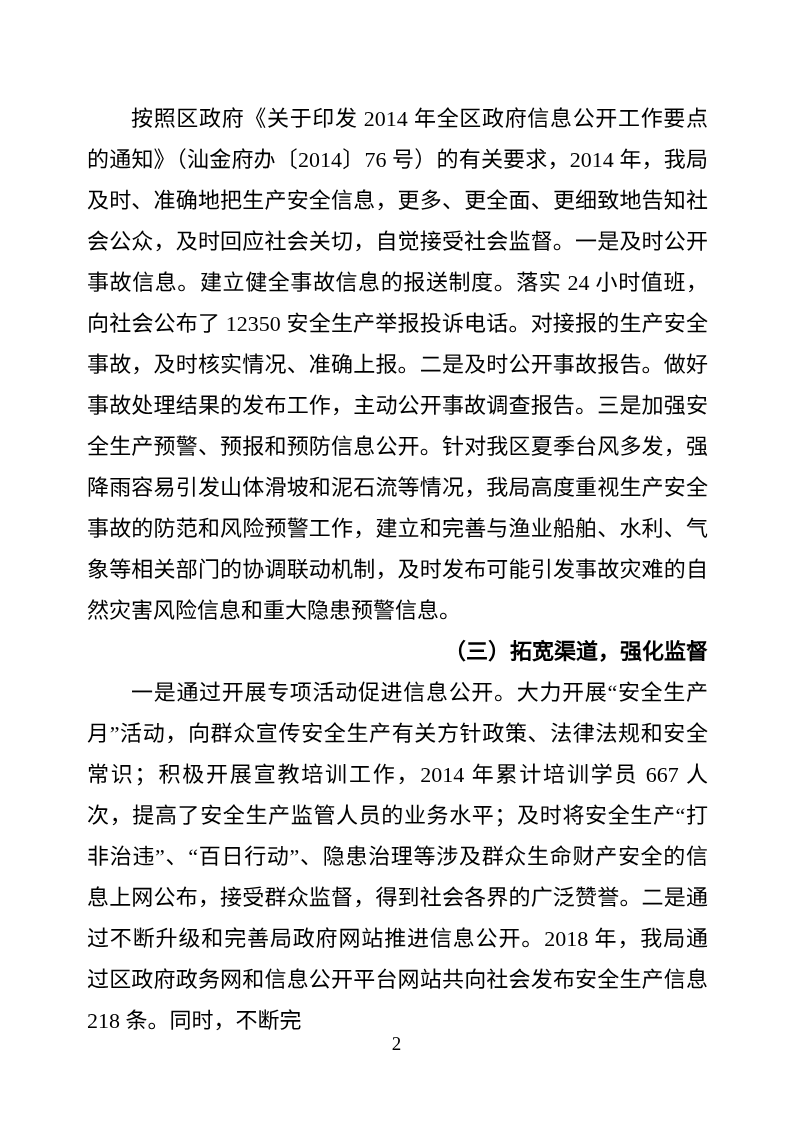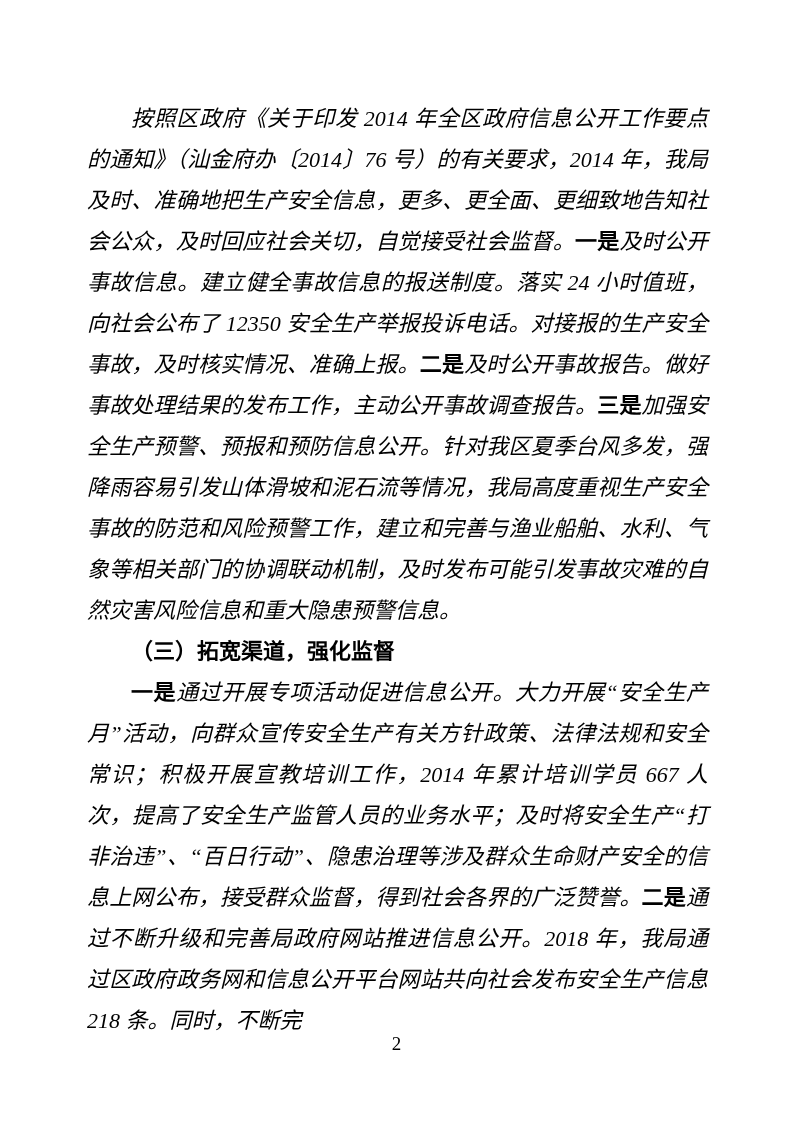--- a/index.html
+++ b/index.html
@@ -24,28 +24,28 @@
     top: 98px;
     width: 621px;
   }
   .para {
     font-size: 22px;
     line-height: 41px;
     text-align: justify;
     text-indent: 2em;
     word-break: normal;
   }
-  .para .seg { font-weight: normal; font-style: italic; }
-  .para .seg-bold { font-weight: bold; }
+  .para .seg { font-weight: normal; }
+  .para .seg-bold { font-weight: normal; }
   .heading {
     font-size: 22px;
     line-height: 41px;
     font-weight: bold;
     text-indent: 2em;
-    text-align: left;
+    text-align: right;
   }
   .page-number {
     position: absolute;
     top: 1031px;
     left: 0;
     width: 793px;
     text-align: center;
     font-size: 19px;
     line-height: 26px;
   }

